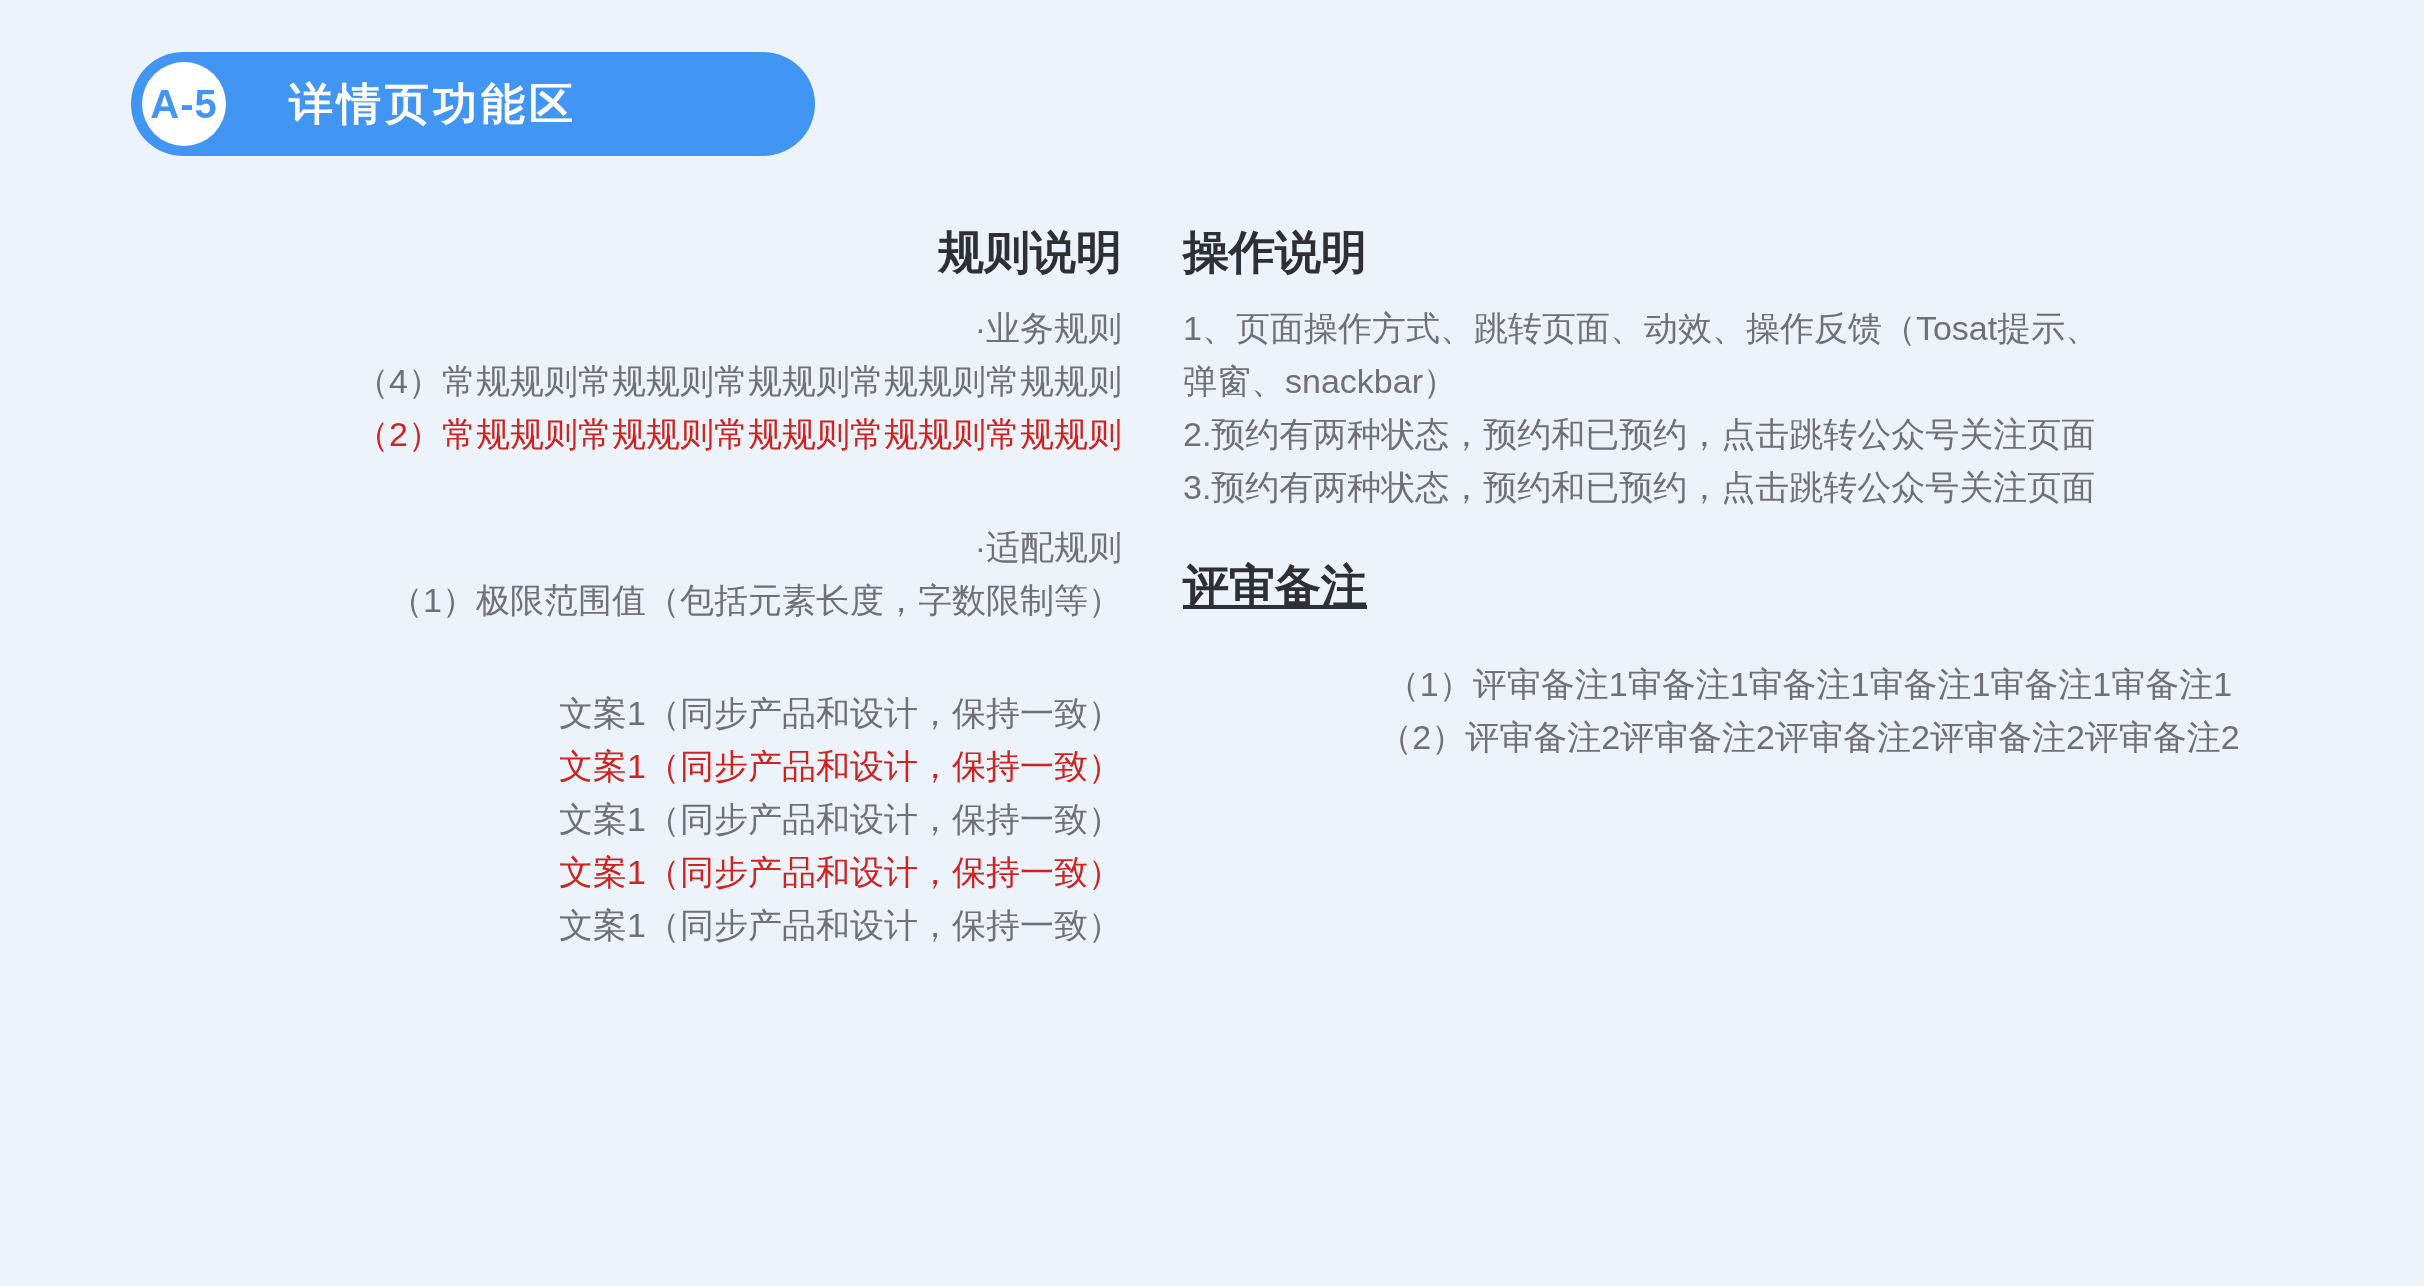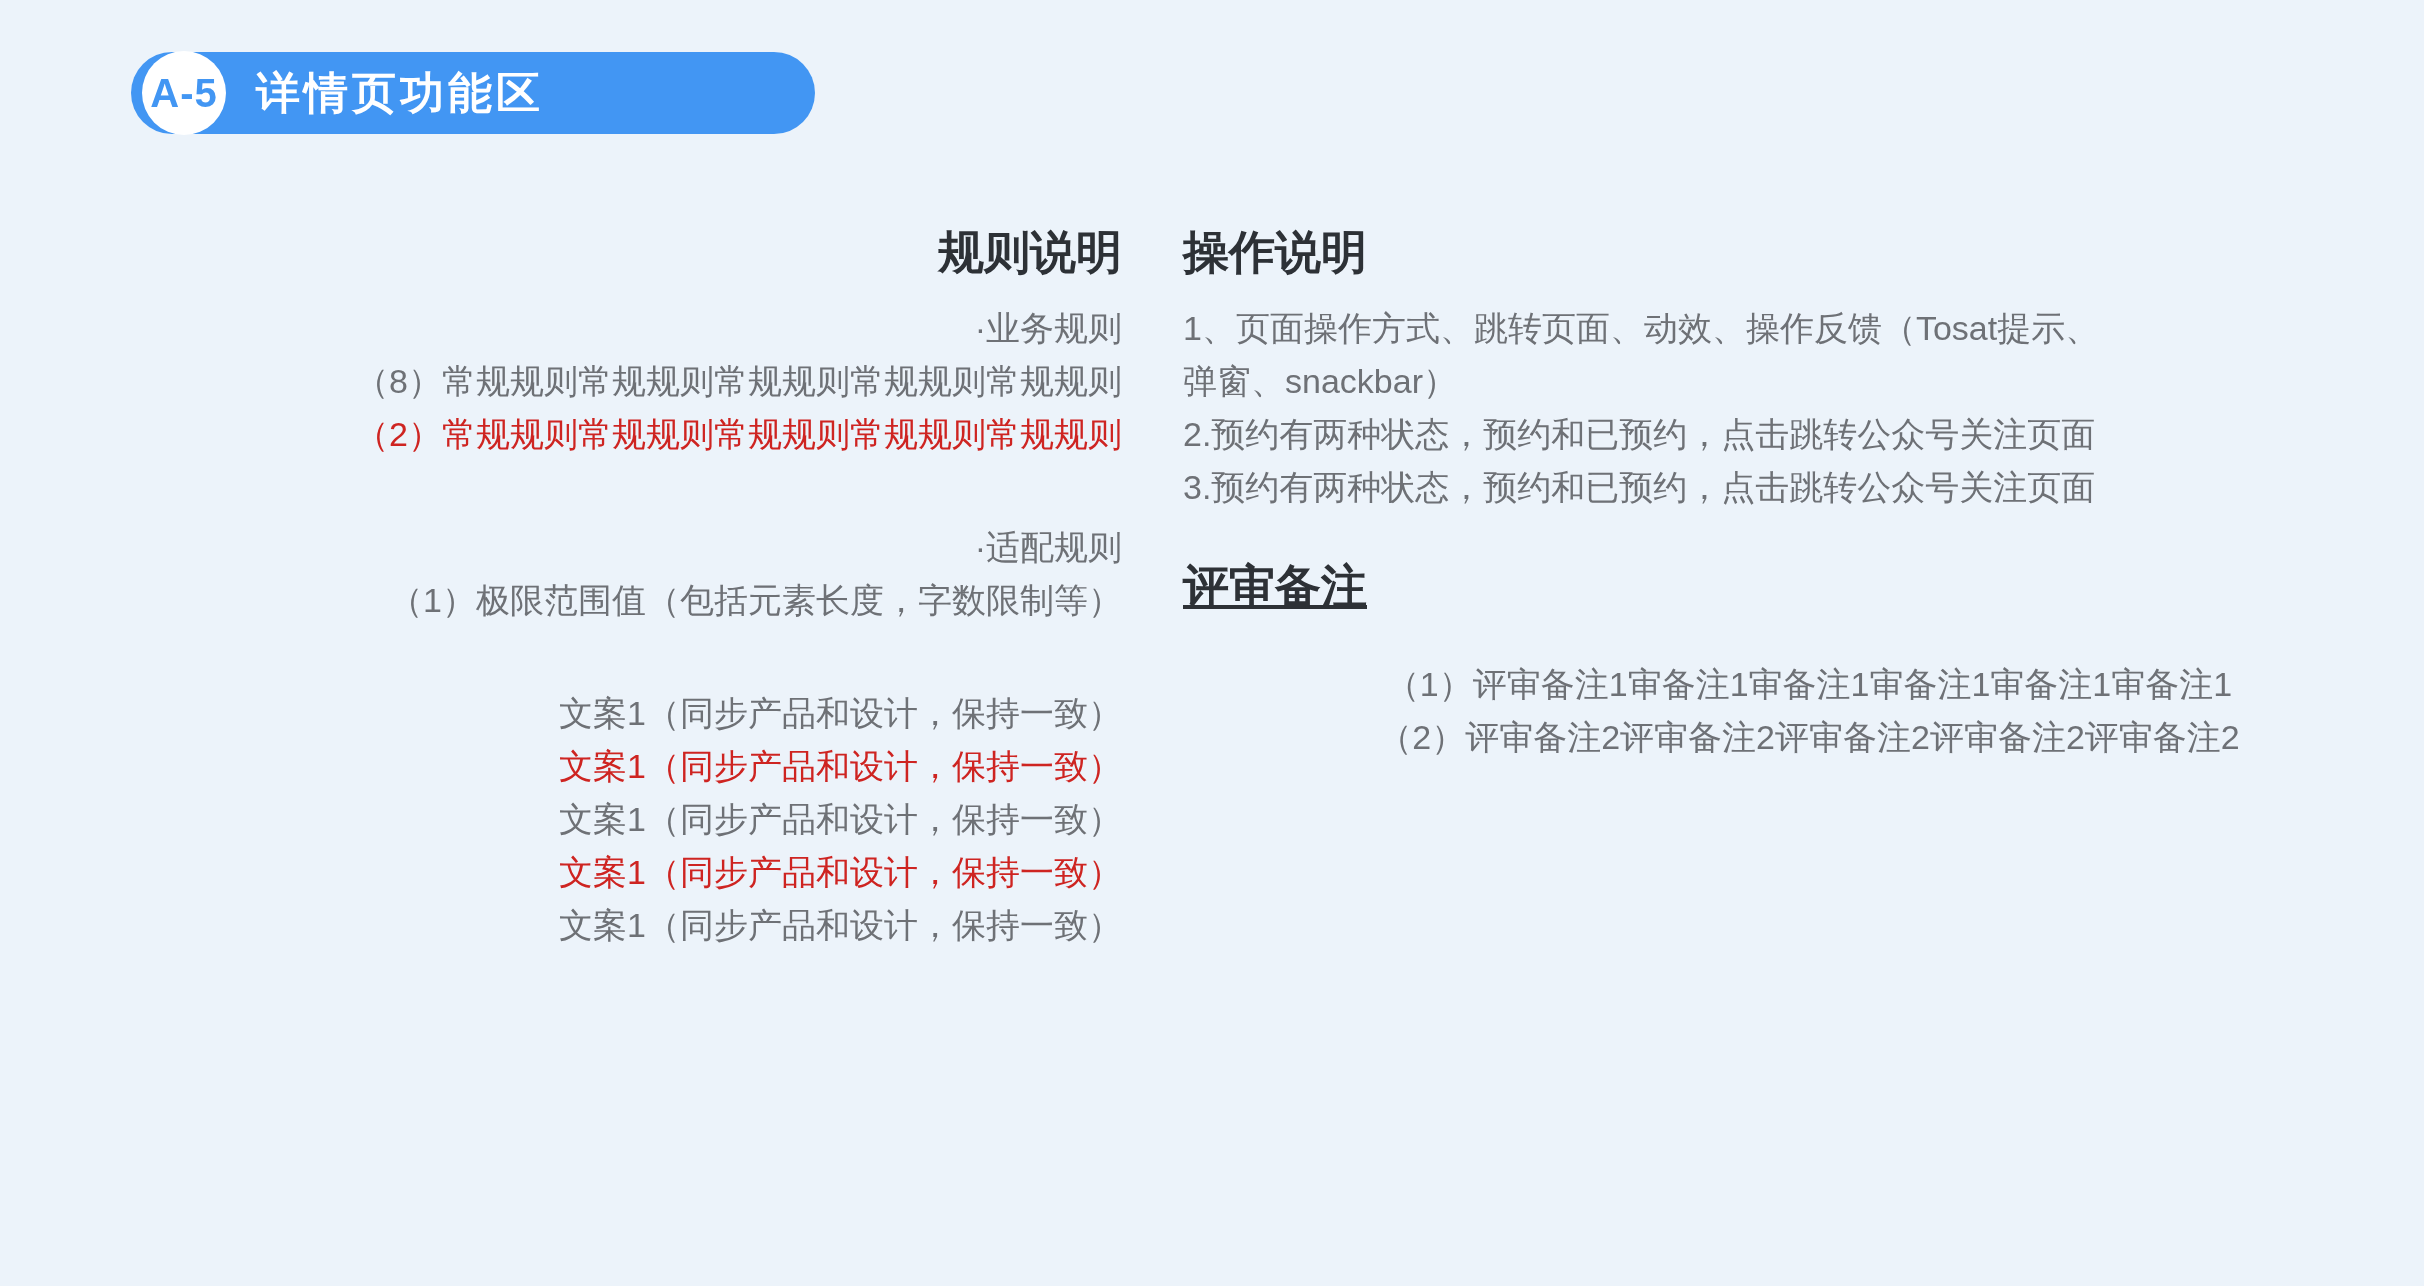--- a/index.html
+++ b/index.html
@@ -11,25 +11,26 @@
     font-family: "Liberation Sans", "DejaVu Sans", sans-serif;
     overflow: hidden;
     position: relative;
   }
   
   .badge-pill {
     position: absolute;
     left: 131px;
     top: 52px;
     width: 684px;
-    height: 82px;
+    height: 104px;
     background: #4296f3;
     border-radius: 53px;
     display: flex;
     align-items: center;
+    gap: 33px;
   }
   .badge-circle {
     width: 84px;
     height: 84px;
     margin-left: 11px;
     background: #ffffff;
     border-radius: 50%;
     display: flex;
     align-items: center;
     justify-content: center;
@@ -102,21 +103,21 @@
     <span class="badge-code">A-5</span>
   </div>
   <span class="badge-title">详情页功能区</span>
 </div>
 
 <div class="col-left">
   <h2 class="section-heading">规则说明</h2>
 
   <div class="rule-section">
     <div class="body-line">·业务规则</div>
-    <div class="body-line indent">（8）常规规则常规规则常规规则常规规则常规规则</div>
+    <div class="body-line indent">（4）常规规则常规规则常规规则常规规则常规规则</div>
     <div class="body-line indent text-red">（2）常规规则常规规则常规规则常规规则常规规则</div>
   </div>
 
 
   <div class="rule-section">
     <div class="body-line">·适配规则</div>
     <div class="body-line indent">（1）极限范围值（包括元素长度，字数限制等）</div>
   </div>
 
   <div class="rule-section">

